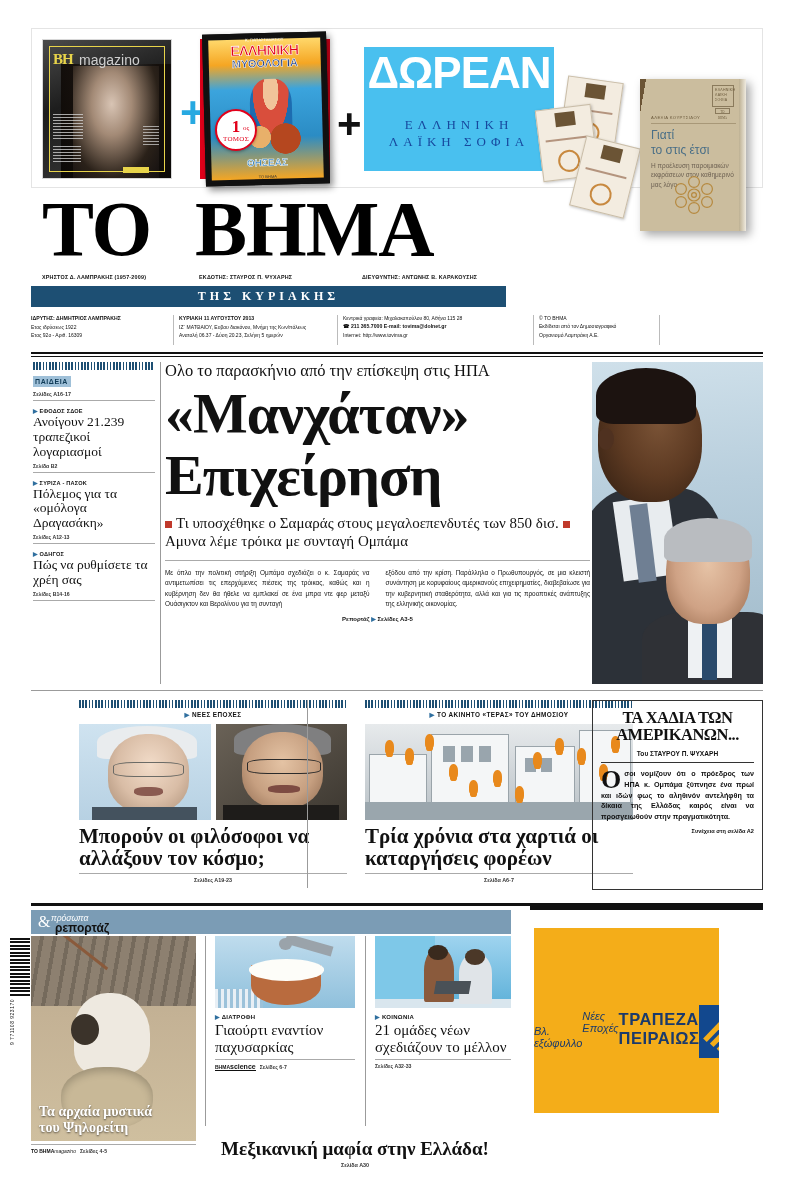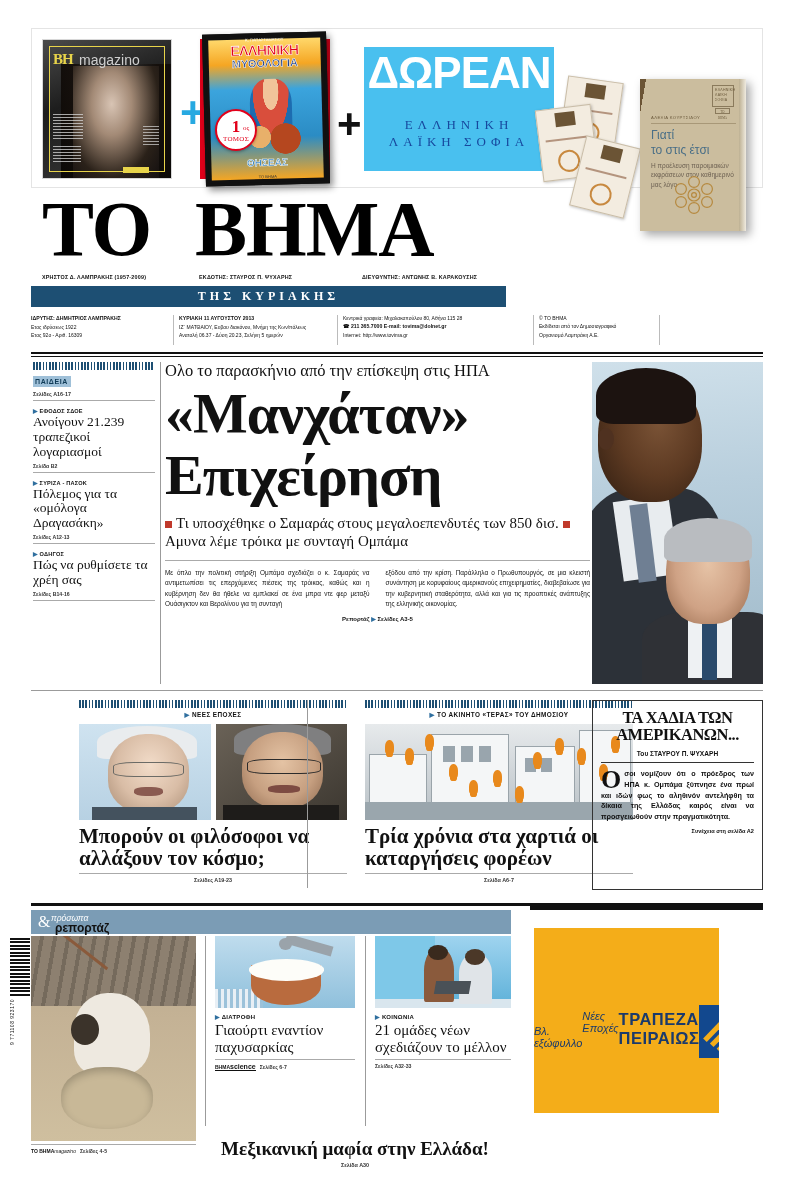--- a/index.html
+++ b/index.html
@@ -557,20 +557,24 @@
 
   <div class="bot">
 
     <div class="bot-col" style="left:0;width:165px">
       <div class="ph-dig">
         <div class="wall"></div>
         <div class="tool"></div>
         <div class="person"></div>
         <div class="head"></div>
         <div class="pit"></div>
+        <div class="cap">
+          <span>Τα αρχαία μυστικά</span><br>
+          <span>του Ψηλορείτη</span>
+        </div>
       </div>
       <div class="ph-dig-credit">
         <span class="logo"><span>ΤΟ ΒΗΜΑ</span><i>magazino</i></span>
         <span class="pg">Σελίδες 4-5</span>
       </div>
     </div>
 
     <div class="vrule" style="left:174px;top:0;height:190px"></div>
 
     <div class="bot-col" style="left:184px;width:140px">

